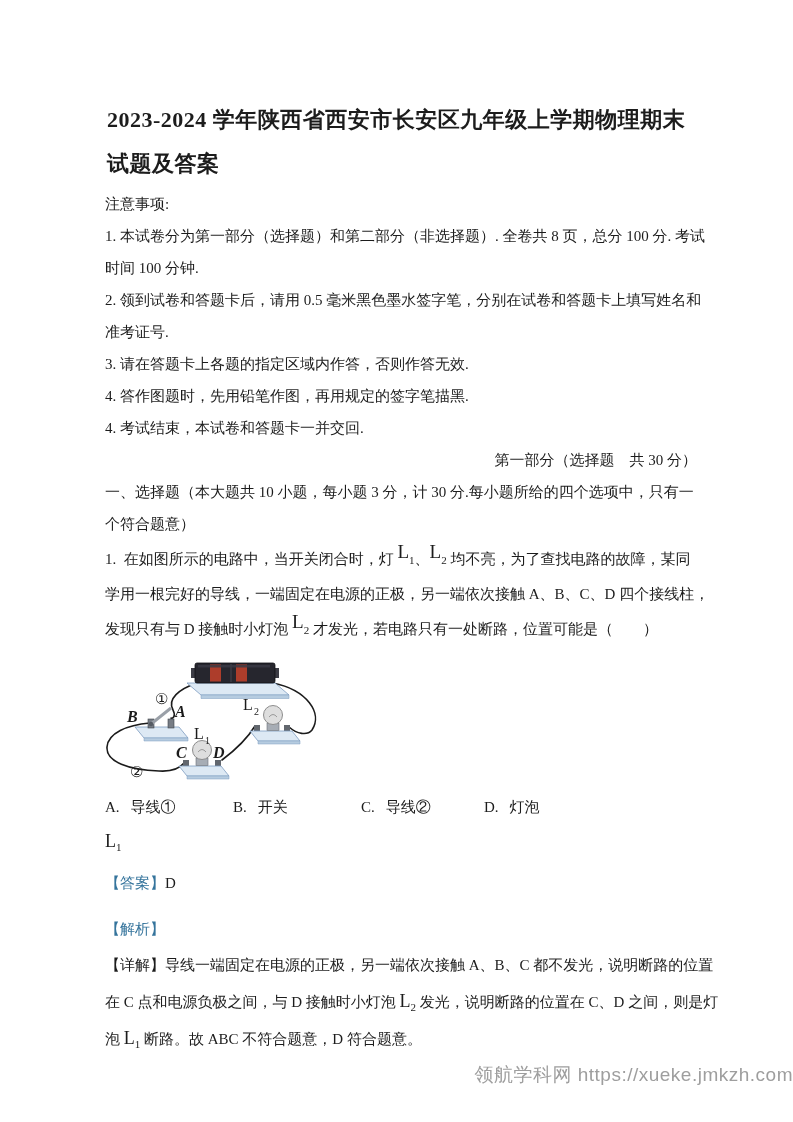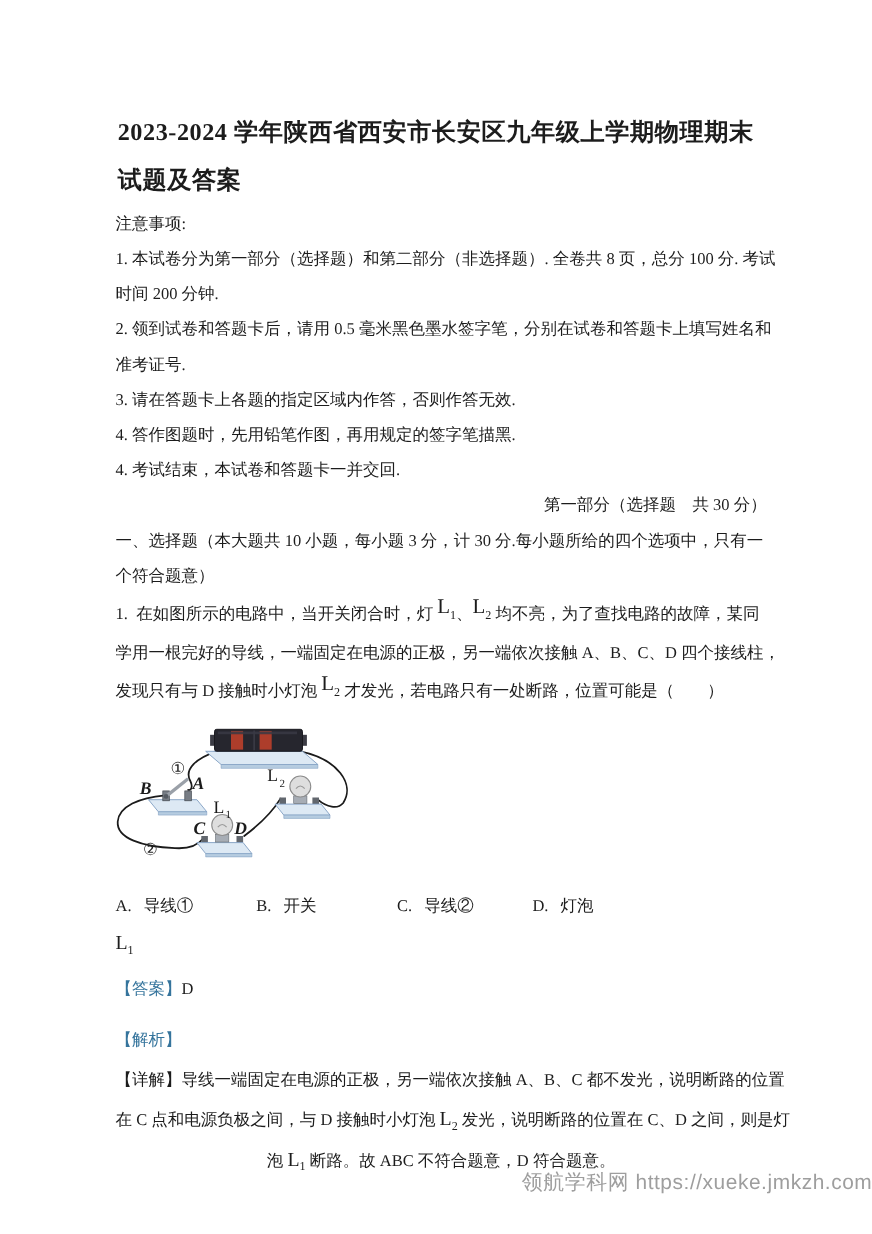--- a/index.html
+++ b/index.html
@@ -9,33 +9,33 @@
     overflow:hidden;
   }
   .content { position:absolute; left:105px; top:98px; width:592px; }
   .title {
     font-size:22px; font-weight:700; line-height:44px; margin:0 0 2px 2px;
     letter-spacing:0.5px;
   }
   .line { font-size:15px; line-height:32px; white-space:pre; }
   .center { text-align:right; }
   .qline { font-size:15px; line-height:35px; white-space:pre; }
-  .dline { font-size:15px; line-height:37px; white-space:pre;text-align:center; }
+  .dline { font-size:15px; line-height:37px; white-space:pre; }
   .qblock { margin-top:2px; }
   
   .fml { font-size:19px; line-height:0; }
   .fml sub { font-size:11px; vertical-align:baseline; position:relative; top:4px; }
   .fml-hi { display:inline-block; transform:translateY(-6px); }
   .fml-hi sub { top:6px; }
   .fml-lo { font-size:18px; }
   
   .figure { margin:8px 0 0 -4px; }
   .fig-serif { font-family:"Liberation Serif","DejaVu Serif",serif; }
   
-  .opts { display:flex; font-size:15px; line-height:32px; margin-top:16px; }
+  .opts { display:flex; font-size:15px; line-height:32px; margin-top:0; }
   .opt { white-space:pre; }
   .opt .key { margin-right:11px; }
   .opt-a { width:128px; } .opt-b { width:128px; } .opt-c { width:123px; }
   .l1line { margin-top:7px; font-size:15px; line-height:24px; }
   .ansline { margin-top:13px; font-size:15px; line-height:33px; white-space:pre; }
   .label-blue { color:#35749c; }
   .detail { margin-top:1px; }
   .watermark {
     position:absolute; left:0; top:1062px; width:100%; text-align:right;
     font-family:"Liberation Sans","DejaVu Sans",sans-serif;
@@ -45,21 +45,21 @@
 </head>
 <body>
 
 <div class="page">
   <div class="content">
 
     <h1 class="title"><span>2023-2024 学年陕西省西安市长安区九年级上学期物理期末</span><br><span>试题及答案</span></h1>
 
     <div class="line">注意事项:</div>
     <div class="line">1. 本试卷分为第一部分（选择题）和第二部分（非选择题）. 全卷共 8 页，总分 100 分. 考试</div>
-    <div class="line">时间 200 分钟.</div>
+    <div class="line">时间 100 分钟.</div>
     <div class="line">2. 领到试卷和答题卡后，请用 0.5 毫米黑色墨水签字笔，分别在试卷和答题卡上填写姓名和</div>
     <div class="line">准考证号.</div>
     <div class="line">3. 请在答题卡上各题的指定区域内作答，否则作答无效.</div>
     <div class="line">4. 答作图题时，先用铅笔作图，再用规定的签字笔描黑.</div>
     <div class="line">4. 考试结束，本试卷和答题卡一并交回.</div>
 
     <div class="line center">第一部分（选择题　共 30 分）</div>
     <div class="line">一、选择题（本大题共 10 小题，每小题 3 分，计 30 分.每小题所给的四个选项中，只有一</div>
     <div class="line">个符合题意）</div>
 

